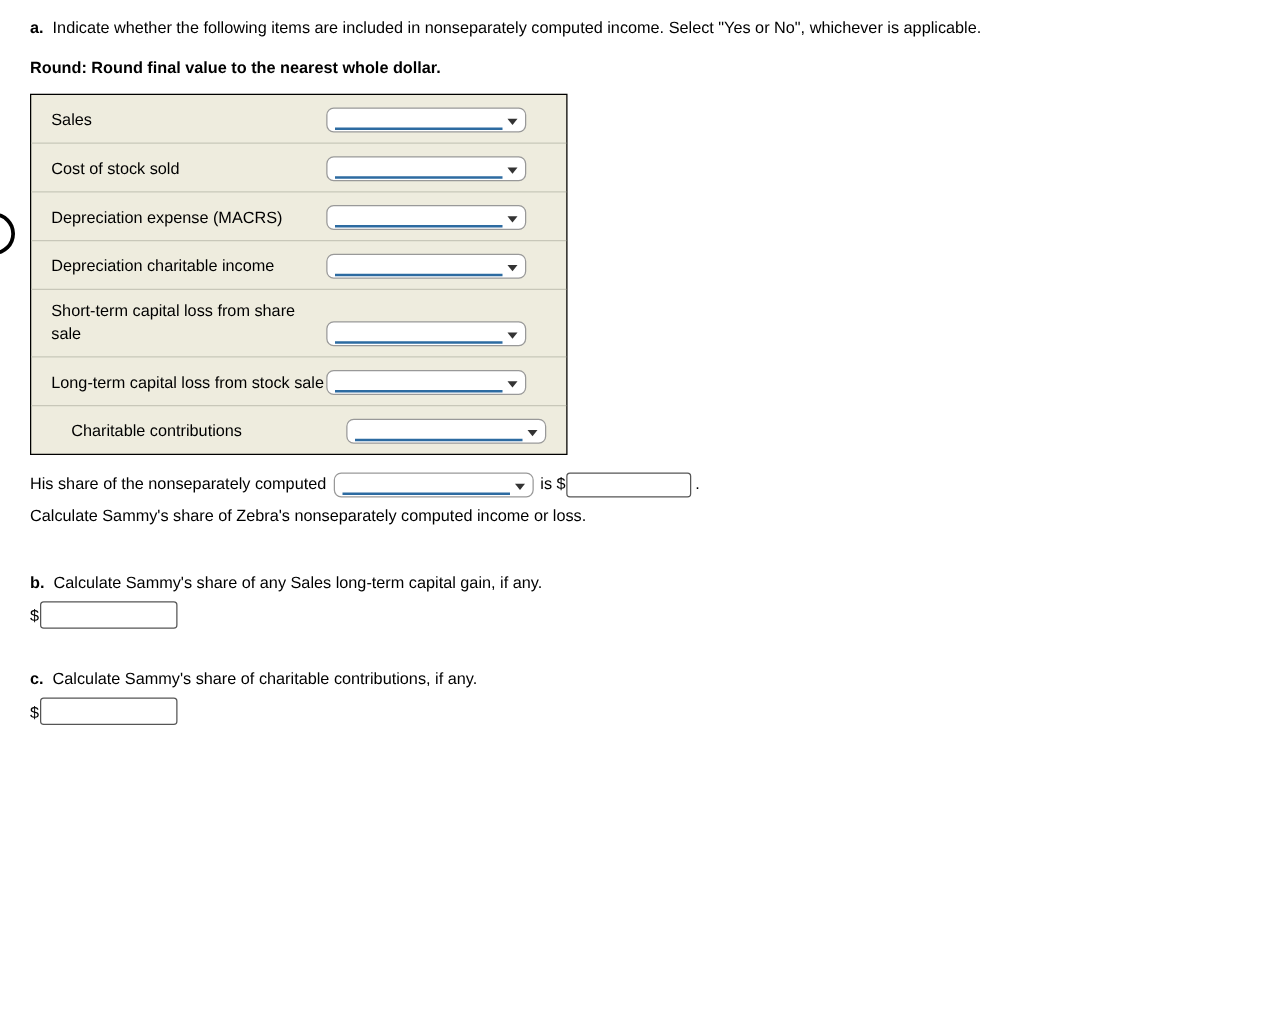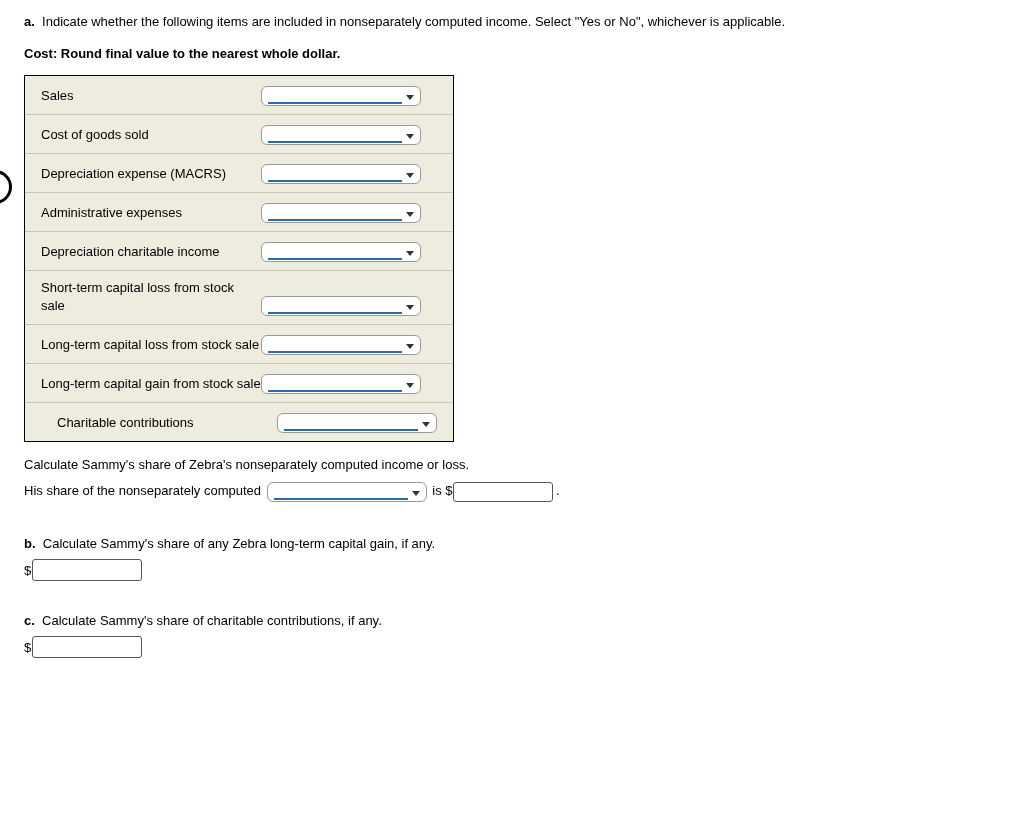--- a/index.html
+++ b/index.html
@@ -135,74 +135,66 @@
 
 <div class="relwrap">
 <div class="left-half-circle"></div>
 <div class="page">
 
   <p class="instruct">
     <b>a.</b>&nbsp;&nbsp;<span>Indicate whether the following items are included in nonseparately computed income. Select "Yes or No", whichever is applicable.</span>
   </p>
 
   <p class="note">
-    <span>Cost:</span><span> Round final value to the nearest whole dollar.</span>
+    <span>Round:</span><span> Round final value to the nearest whole dollar.</span>
   </p>
 
   <div class="box">
     <div class="row">
       <div class="label">Sales</div>
       <div class="dropdown"></div>
     </div>
     <div class="row">
-      <div class="label">Cost of goods sold</div>
+      <div class="label">Cost of stock sold</div>
       <div class="dropdown"></div>
     </div>
     <div class="row">
       <div class="label">Depreciation expense (MACRS)</div>
       <div class="dropdown"></div>
     </div>
     <div class="row">
-      <div class="label">Administrative expenses</div>
-      <div class="dropdown"></div>
-    </div>
-    <div class="row">
       <div class="label">Depreciation charitable income</div>
       <div class="dropdown"></div>
     </div>
     <div class="row">
-      <div class="label">Short-term capital loss from stock sale</div>
+      <div class="label">Short-term capital loss from share sale</div>
       <div class="dropdown"></div>
     </div>
     <div class="row">
       <div class="label">Long-term capital loss from stock sale</div>
       <div class="dropdown"></div>
     </div>
     <div class="row">
-      <div class="label">Long-term capital gain from stock sale</div>
-      <div class="dropdown"></div>
-    </div>
-    <div class="row">
       <div class="label">Charitable contributions</div>
       <div class="dropdown"></div>
     </div>
   </div>
 
   <div class="after-box">
-    <div>Calculate Sammy's share of Zebra's nonseparately computed income or loss.</div>
     <div>
       <span>His share of the nonseparately computed </span>
       <span class="dropdown dropdown-wide inline-dd"></span>
       <span> is $</span><span class="text-input"></span><span> .</span>
     </div>
+    <div>Calculate Sammy's share of Zebra's nonseparately computed income or loss.</div>
   </div>
 
   <div class="sect">
     <p>
-      <b>b.</b>&nbsp;&nbsp;<span>Calculate Sammy's share of any Zebra long-term capital gain, if any.</span>
+      <b>b.</b>&nbsp;&nbsp;<span>Calculate Sammy's share of any Sales long-term capital gain, if any.</span>
     </p>
     <div class="dollar-line">
       <span class="sym">$</span>
       <span class="text-input small-input"></span>
     </div>
   </div>
 
   <div class="sect">
     <p>
       <b>c.</b>&nbsp;&nbsp;<span>Calculate Sammy's share of charitable contributions, if any.</span>

